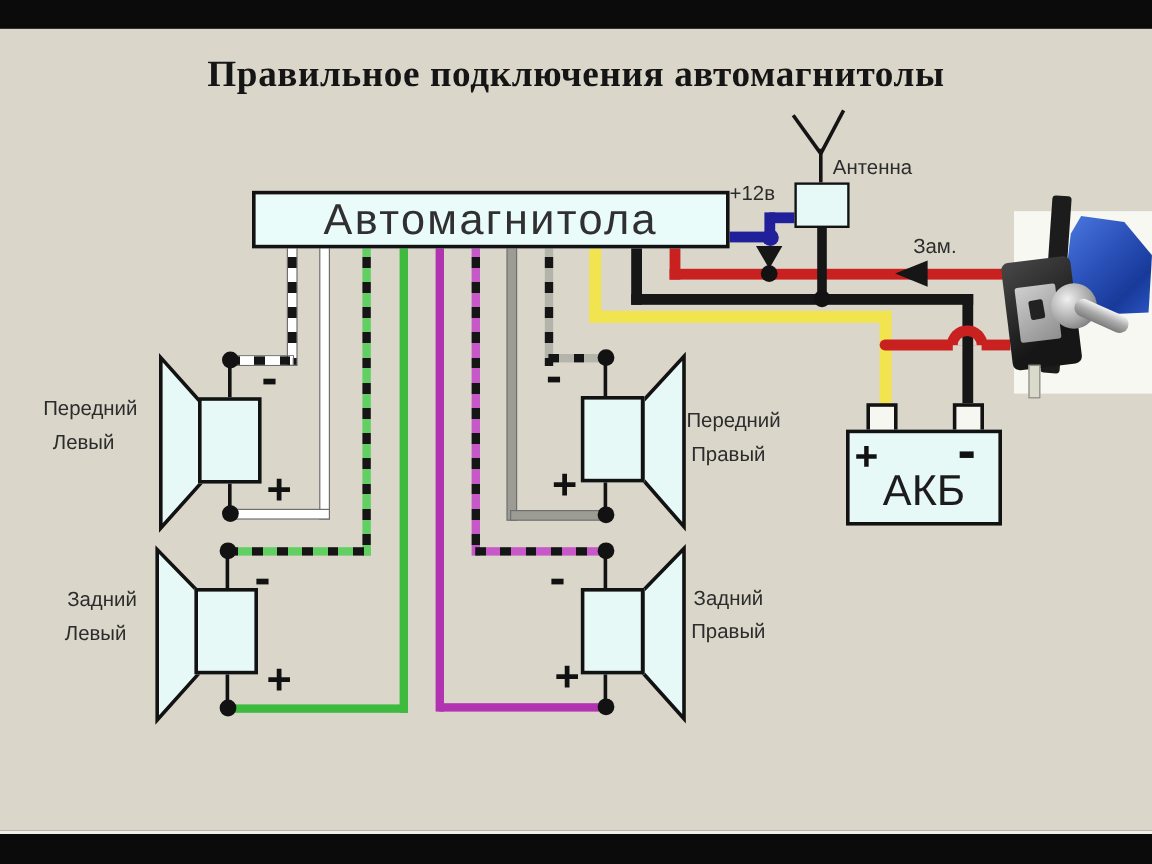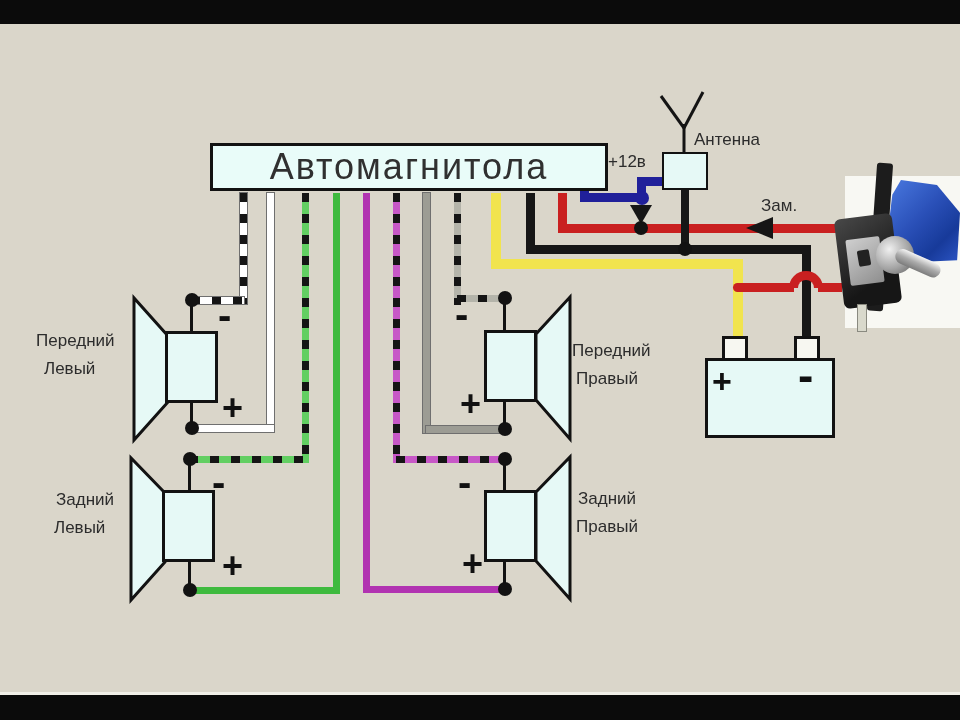--- a/index.html
+++ b/index.html
@@ -30,20 +30,21 @@
   svg{position:absolute;overflow:visible;}
 </style>
 </head>
 <body>
 
 <div id="stage">
 
   <div class="bar" style="top:0;height:24px;"></div>
   <div class="bar" style="top:692px;height:28px;border-top:3px solid #f1f0e8;"></div>
 
+  <div id="title">Правильное подключения автомагнитолы</div>
 
   <div class="w dv edge" style="left: 240px; top: 193px; width: 7px; height: 111px; --c: #ffffff;"></div>
   <div class="w solid edge" style="left: 267px; top: 193px; width: 7px; height: 239px; --c: #ffffff;"></div>
   <div class="w dv" style="left: 302px; top: 193px; width: 7px; height: 270px; --c: #62cf62;"></div>
   <div class="w solid" style="left: 333px; top: 193px; width: 7px; height: 401px; --c: #3eba3e;"></div>
   <div class="w solid" style="left: 363px; top: 193px; width: 7px; height: 400px; --c: #b133b1;"></div>
   <div class="w dv" style="left: 393px; top: 193px; width: 7px; height: 270px; --c: #c758c7;"></div>
   <div class="w solid edge" style="left: 423px; top: 193px; width: 7px; height: 240px; --c: #9c9c94;"></div>
   <div class="w dv" style="left: 454px; top: 193px; width: 7px; height: 112px; --c: #b4b4aa;"></div>
 
@@ -77,21 +78,21 @@
   <div class="dot" style="left:635px;top:191px;background:#20209a;"></div>
   <div class="arrow-down" style="left:630px;top:205px;"></div>
   <div class="dot" style="left:634px;top:221px;"></div>
 
   <div class="arrow-left" style="left:746px;top:217px;"></div>
 
   <div class="w solid" style="left: 733px; top: 283px; width: 61px; height: 9px; border-radius: 5px 0px 0px 5px; --c: #c92020;"></div>
   <div class="hump" style="left: 789px; top: 271px; --c: #c92020;"></div>
   <div class="w solid" style="left: 818px; top: 283px; width: 24px; height: 9px; --c: #c92020;"></div>
 
-  <div class="box" style="left:210px;top:143px;width:398px;height:48px;background:#e9fcf9;">
+  <div class="box" style="left:210px;top:159px;width:398px;height:48px;background:#e9fcf9;">
     <div style="width:100%;height:100%;display:flex;align-items:center;justify-content:center;
                 font-size:36px;letter-spacing:2px;color:#303030;">Автомагнитола</div>
   </div>
 
   <svg width="64" height="72" style="left:652px;top:86px;">
     <line x1="32" y1="70" x2="32" y2="38" stroke="#141414" stroke-width="3"></line>
     <line x1="32" y1="42" x2="9" y2="10" stroke="#141414" stroke-width="3"></line>
     <line x1="32" y1="42" x2="51" y2="6" stroke="#141414" stroke-width="3"></line>
   </svg>
   <div class="box" style="left:662px;top:152px;width:46px;height:38px;border-width:2.5px;"></div>
@@ -109,20 +110,21 @@
     <div class="abs" style="left:876px;top:236px;width:38px;height:38px;border-radius:50%;background:radial-gradient(circle at 35% 35%,#f0f0f0,#a5a5a5 55%,#5c5c5c);"></div>
     <div class="abs" style="left:896px;top:246px;width:48px;height:15px;border-radius:8px;background:linear-gradient(#f4f4f4,#ababab 50%,#7c7c7c);transform:rotate(24deg);transform-origin:left center;"></div>
     <div class="abs" style="left:857px;top:304px;width:8px;height:26px;background:#d9d9cc;border:1px solid #8a8a80;"></div>
   </div>
 
   <div class="term" style="left:722px;top:336px;"></div>
   <div class="term" style="left:794px;top:336px;"></div>
   <div class="box" style="left:705px;top:358px;width:130px;height:80px;"></div>
   <div class="sign" style="left:712px;top:364px;font-size:34px;">+</div>
   <div class="sign" style="left:798px;top:352px;font-size:46px;">-</div>
+  <div class="abs" style="left:705px;top:388px;width:130px;text-align:center;font-size:36px;color:#1c1c1c;">АКБ</div>
 
   <div>
     <svg width="38" height="148" style="left:131px;top:295px;">
       <polygon points="37,41 3,3 3,145 37,107" fill="#e6f9f6" stroke="#121212" stroke-width="3"></polygon>
     </svg>
     <div class="stub" style="left:190px;top:302px;height:32px;"></div>
     <div class="stub" style="left:190px;top:399px;height:30px;"></div>
     <div class="box" style="left:165px;top:331px;width:53px;height:72px;"></div>
     <div class="dot" style="left:185px;top:293px;"></div>
     <div class="dot" style="left:185px;top:421px;"></div>

